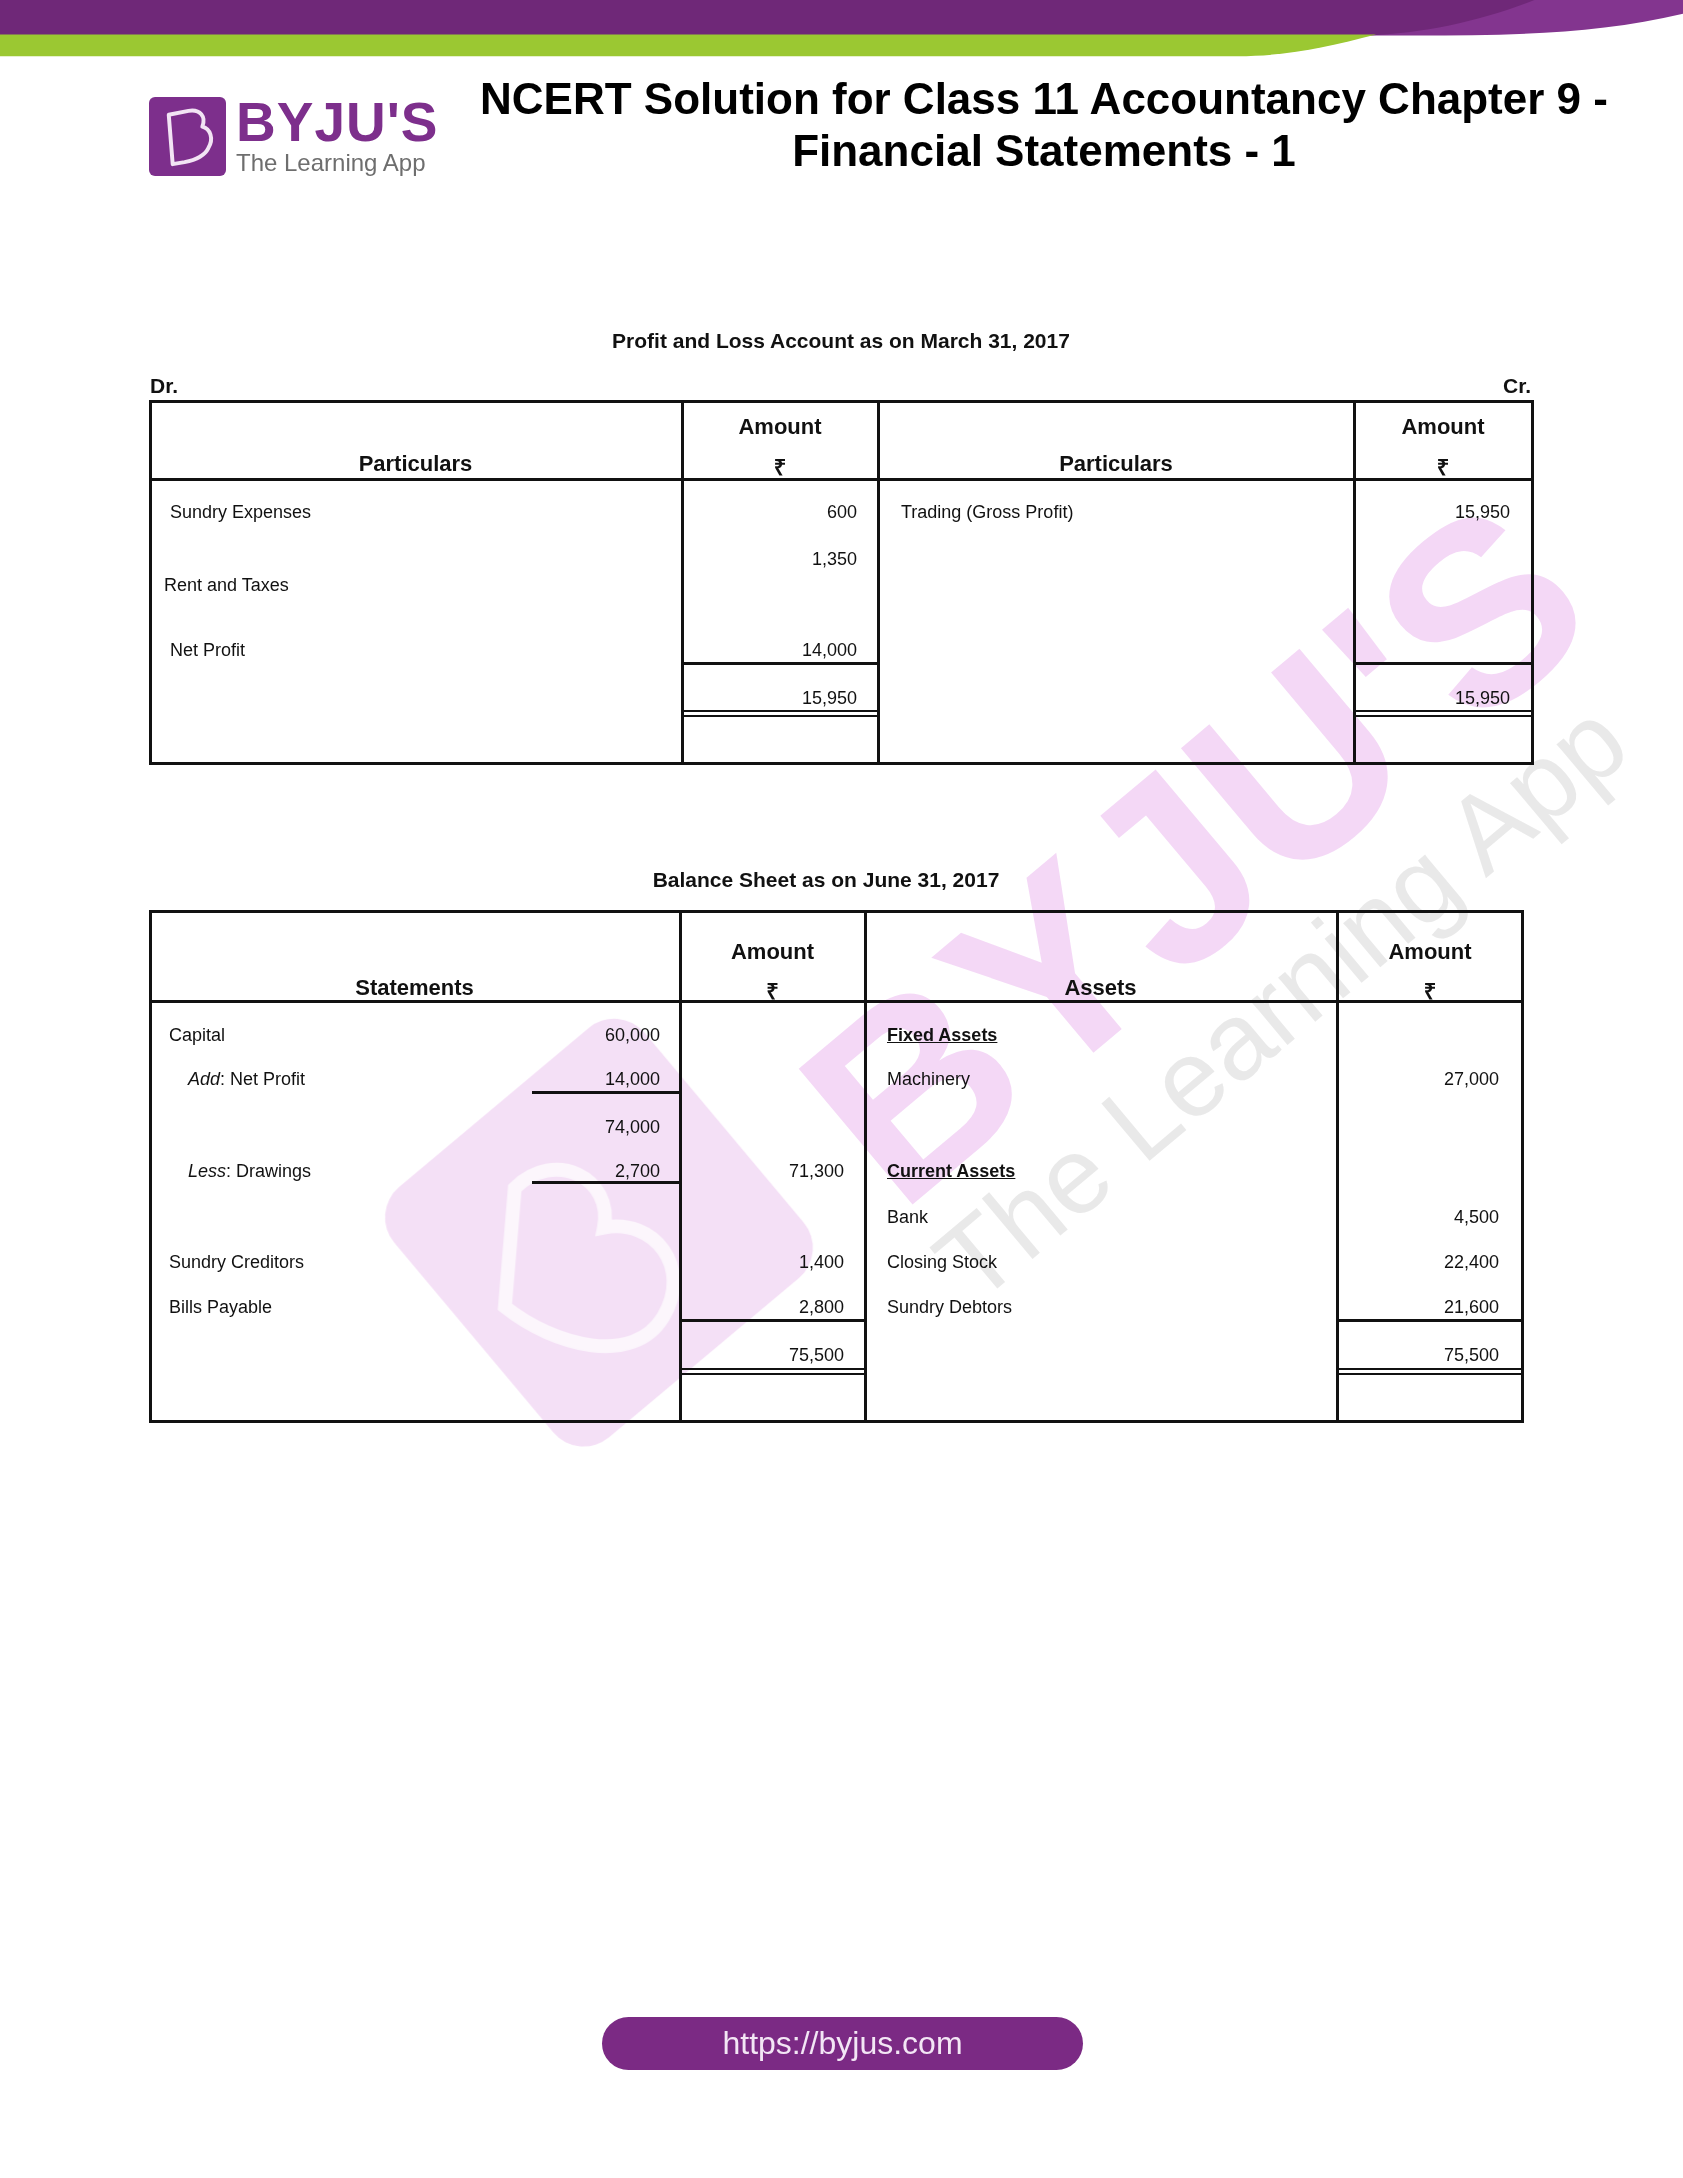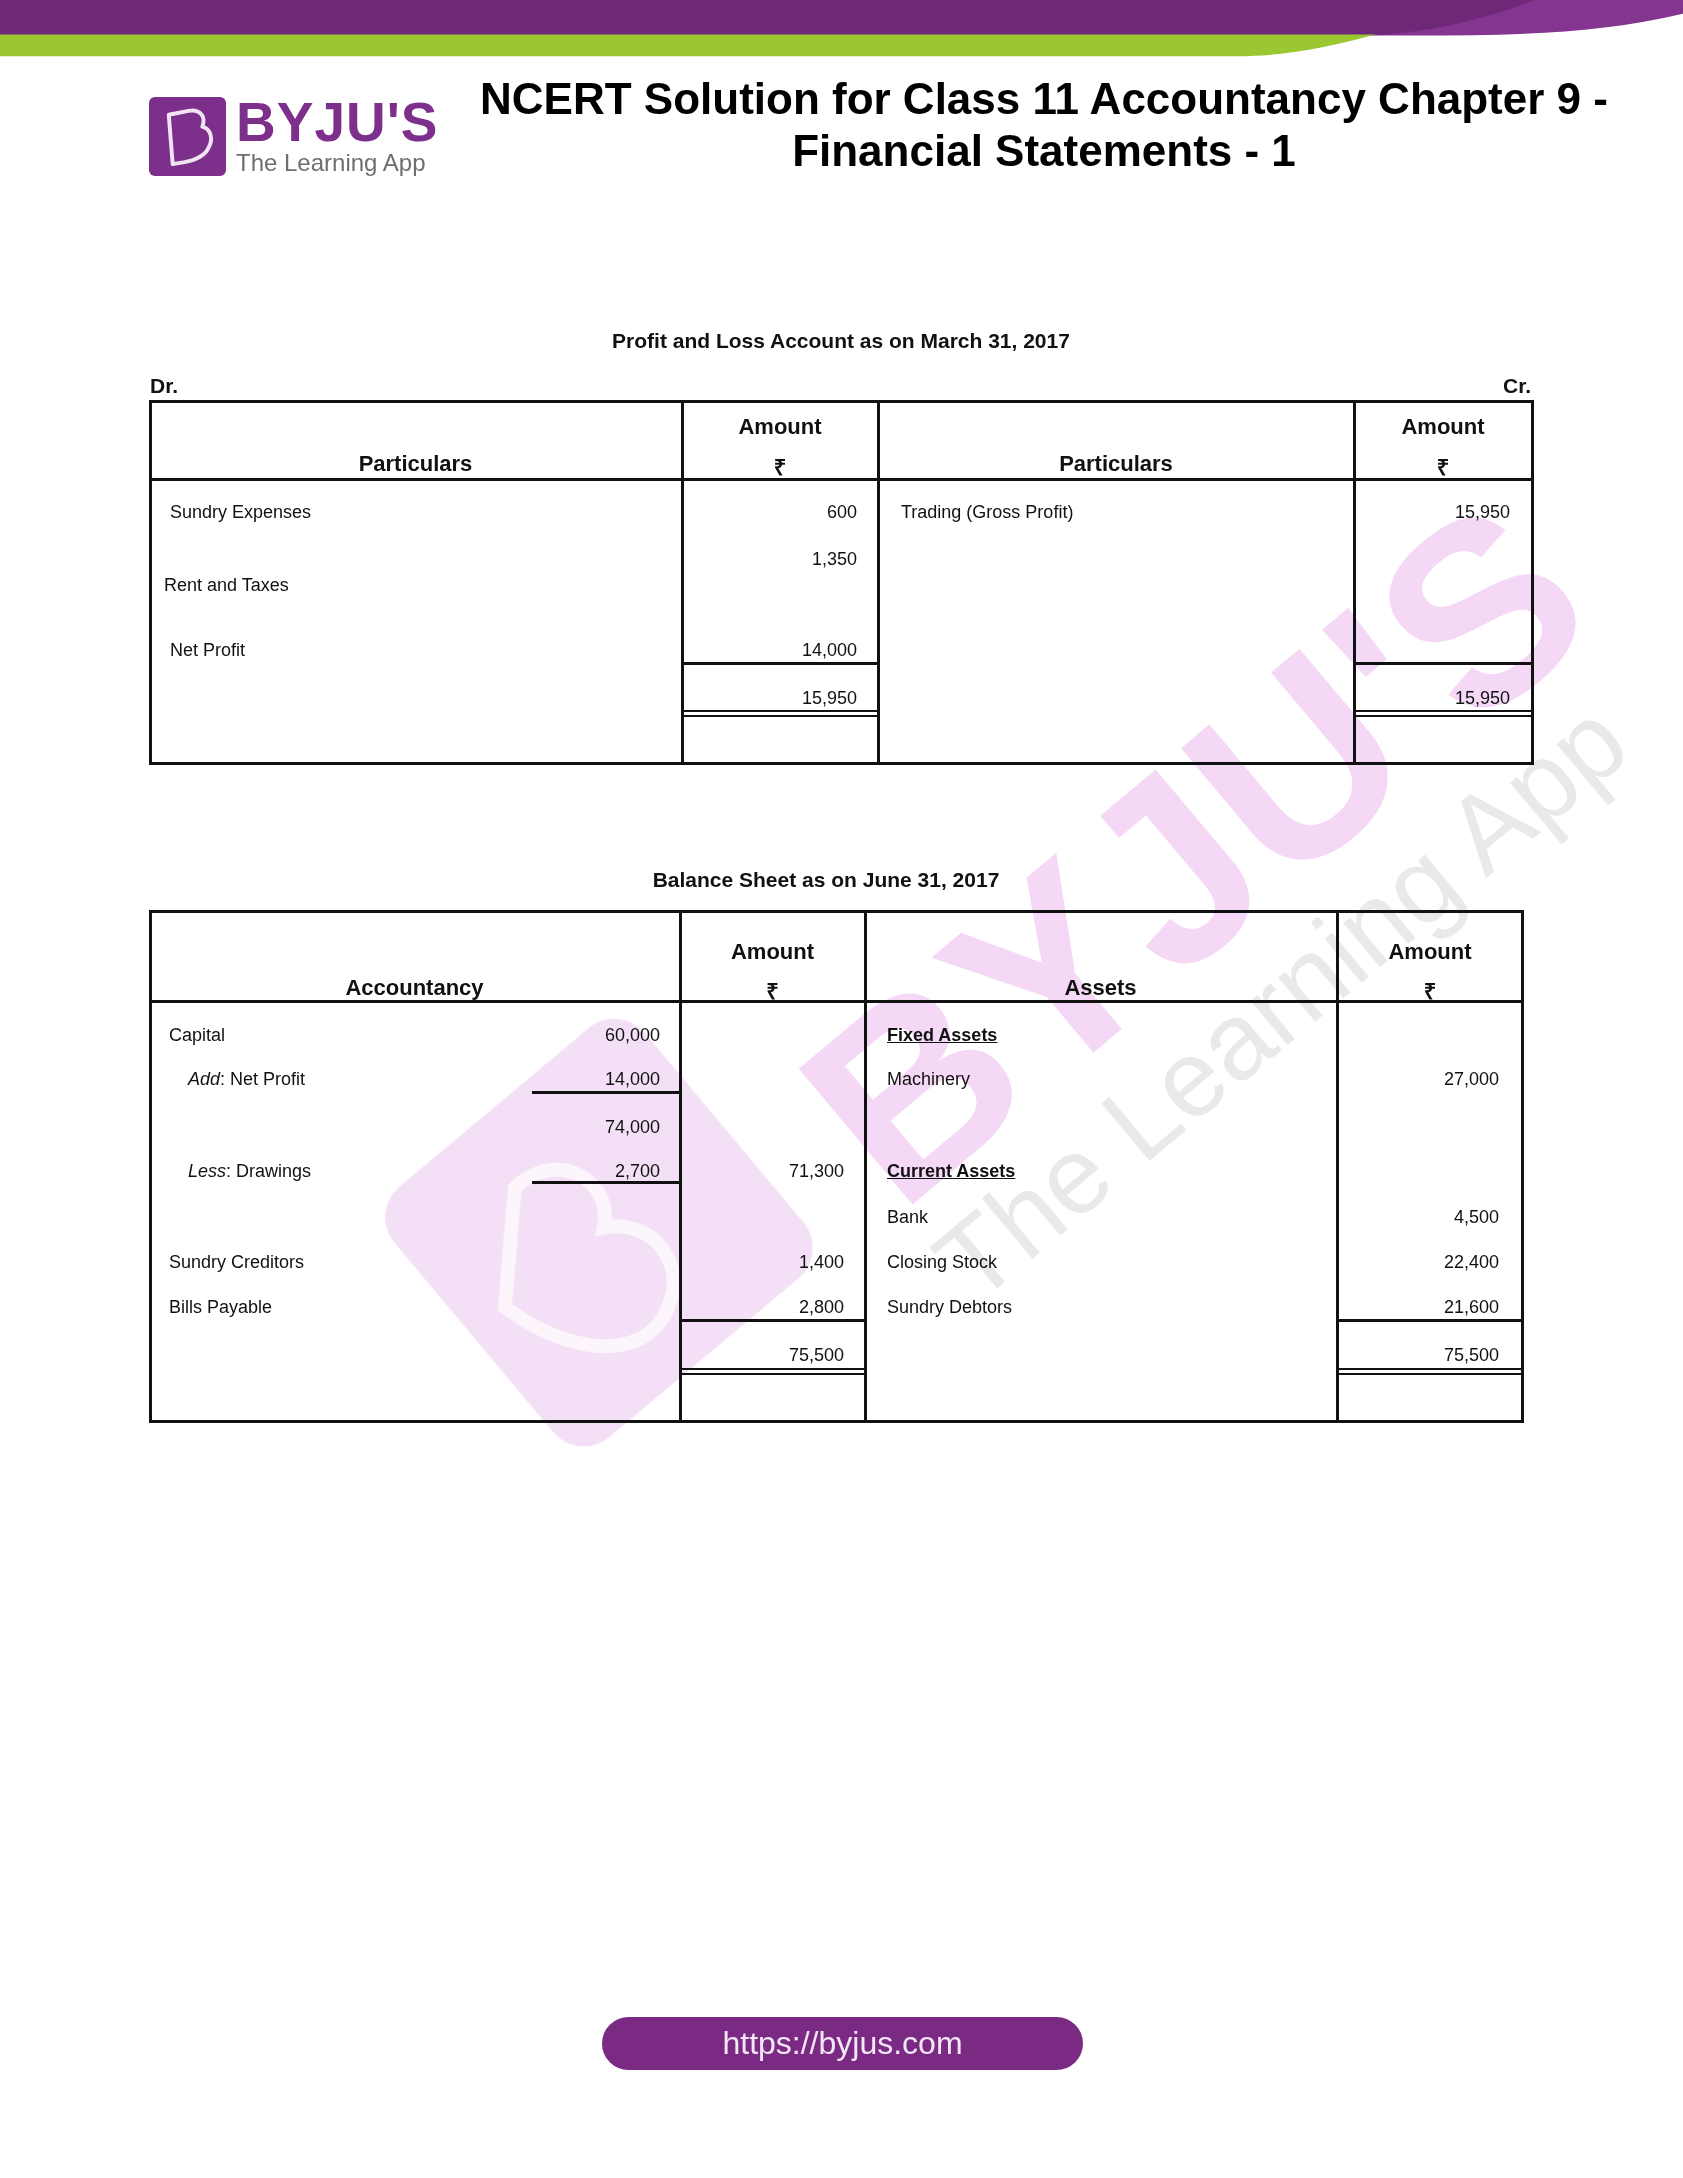--- a/index.html
+++ b/index.html
@@ -114,21 +114,21 @@
   <div class="hline" style="left:532px; top:1091px; width:149px;"></div>
   <div class="hline" style="left:532px; top:1181px; width:149px;"></div>
 
   <div class="hline" style="left:679px; top:1319px; width:187px;"></div>
   <div class="hline" style="left:1336px; top:1319px; width:188px;"></div>
   <div class="hthin" style="left:679px; top:1368px; width:187px;"></div>
   <div class="hthin" style="left:679px; top:1373px; width:187px;"></div>
   <div class="hthin" style="left:1336px; top:1368px; width:188px;"></div>
   <div class="hthin" style="left:1336px; top:1373px; width:188px;"></div>
 
-  <div class="th" style="left:149px; width:531px; top:975px;">Accountancy</div>
+  <div class="th" style="left:149px; width:531px; top:975px;">Statements</div>
   <div class="th" style="left:679px; width:187px; top:939px;">Amount</div>
   <div class="th" style="left:679px; width:187px; top:975px;">₹</div>
   <div class="th" style="left:864px; width:473px; top:975px;">Assets</div>
   <div class="th" style="left:1336px; width:188px; top:939px;">Amount</div>
   <div class="th" style="left:1336px; width:188px; top:975px;">₹</div>
 
   <div class="td" style="left:169px; top:1022px;">Capital</div>
   <div class="td num" style="left:535px; width:125px; top:1022px;">60,000</div>
 
   <div class="td" style="left:188px; top:1066px;"><span class="it">Add</span><span>: Net Profit</span></div>

